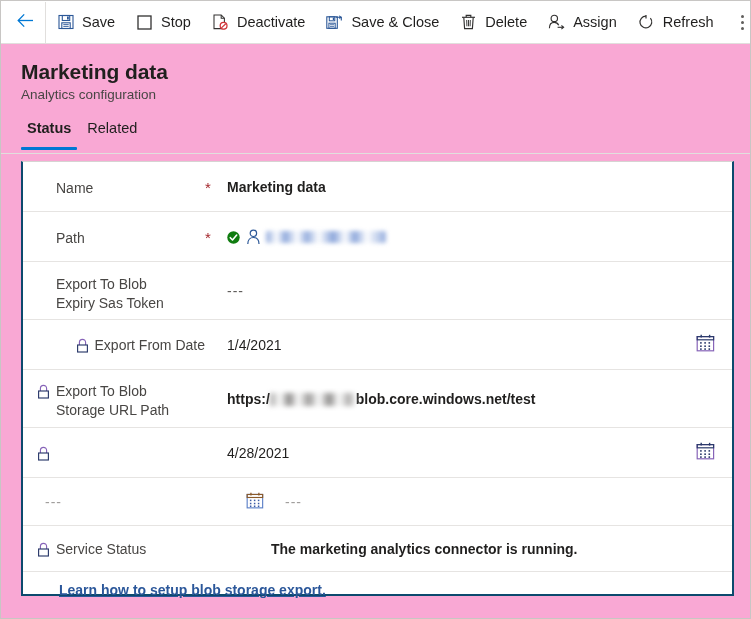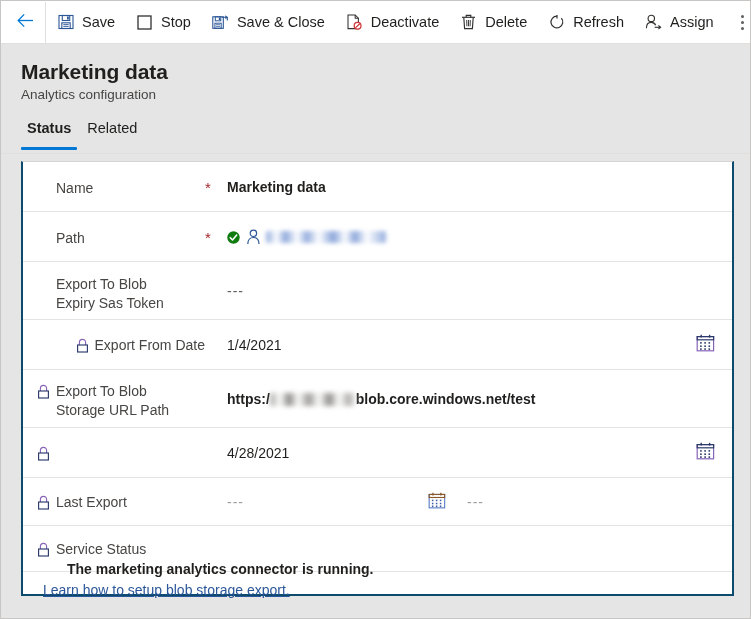--- a/index.html
+++ b/index.html
@@ -9,21 +9,21 @@
   }
   body {
     font-family: "Liberation Sans", sans-serif;
     -webkit-font-smoothing: antialiased;
   }
   #app {
     position: relative;
     width: 751px;
     height: 619px;
     box-sizing: border-box;
-    background: #e5e5e5;
+    background: #f9a8d4;
     border: 1px solid #c8c6c4;
     overflow: hidden;
   }
 
   
   .commandbar {
     position: relative;
     height: 43px;
     display: flex;
     align-items: center;
@@ -247,21 +247,22 @@
     width: 34px;
     cursor: pointer;
   }
 
   .footer-link-wrap {
     position: absolute;
     left: 20px;
     top: 580px;
     width: 612px;
     box-sizing: border-box;
-    padding-left: 22px;
+    padding-left: 38px;
+    font-weight: bold;
   }
   .footer-link {
     font-size: 14px;
     color: #2b579a;
     text-decoration: underline;
     cursor: pointer;
   }
 </style>
 </head>
 <body>
@@ -295,84 +296,84 @@
       <span class="cmd-label">Save</span>
     </div>
 
     <div class="cmd-btn">
       <span class="ic">
         <svg width="15" height="15" viewBox="0 0 15 15">
           <rect x="1" y="1" width="13" height="13" fill="none" stroke="#323130" stroke-width="1.3"></rect>
         </svg>
       </span>
       <span class="cmd-label">Stop</span>
+    </div>
+
+    <div class="cmd-btn">
+      <span class="ic">
+        <svg width="16" height="16" viewBox="0 0 16 16">
+          <path d="M2 1 L9.2 1 L12.4 4.2 L12.4 14.6 L2 14.6 Z" fill="none" stroke="#323130" stroke-width="1.05"></path>
+          <path d="M9.2 1 L9.2 4.2 L12.4 4.2" fill="none" stroke="#323130" stroke-width="1.05"></path>
+          <circle cx="11.6" cy="11.8" r="3.4" fill="#ffffff" stroke="#d13438" stroke-width="1.25"></circle>
+          <line x1="9.4" y1="13.9" x2="13.8" y2="9.7" stroke="#d13438" stroke-width="1.25"></line>
+        </svg>
+      </span>
+      <span class="cmd-label">Deactivate</span>
     </div>
 
     <div class="cmd-btn">
       <span class="ic">
         <svg width="17" height="16" viewBox="0 0 17 16">
           <rect x="0.8" y="2.8" width="10.5" height="11.5" fill="none" stroke="#2b5797" stroke-width="1.1"></rect>
           <rect x="3.3" y="2.8" width="5.5" height="4" fill="none" stroke="#2b5797" stroke-width="1"></rect>
           <rect x="6.8" y="3.6" width="1.4" height="2.4" fill="#2b5797"></rect>
           <rect x="2.9" y="9.2" width="6.3" height="5.1" fill="none" stroke="#2b5797" stroke-width="1"></rect>
           <line x1="4" y1="10.7" x2="8.1" y2="10.7" stroke="#2b5797" stroke-width="0.8"></line>
           <line x1="4" y1="12.4" x2="8.1" y2="12.4" stroke="#2b5797" stroke-width="0.8"></line>
           <path d="M9.8 3.2 L15.3 3.2 L15.3 6.4" fill="none" stroke="#2b5797" stroke-width="1.1"></path>
           <path d="M13.3 1.2 L15.8 3.2 L13.3 5.2 Z" fill="#2b5797"></path>
         </svg>
       </span>
       <span class="cmd-label">Save &amp; Close</span>
     </div>
 
     <div class="cmd-btn">
       <span class="ic">
-        <svg width="16" height="16" viewBox="0 0 16 16">
-          <path d="M2 1 L9.2 1 L12.4 4.2 L12.4 14.6 L2 14.6 Z" fill="none" stroke="#323130" stroke-width="1.05"></path>
-          <path d="M9.2 1 L9.2 4.2 L12.4 4.2" fill="none" stroke="#323130" stroke-width="1.05"></path>
-          <circle cx="11.6" cy="11.8" r="3.4" fill="#ffffff" stroke="#d13438" stroke-width="1.25"></circle>
-          <line x1="9.4" y1="13.9" x2="13.8" y2="9.7" stroke="#d13438" stroke-width="1.25"></line>
-        </svg>
-      </span>
-      <span class="cmd-label">Deactivate</span>
-    </div>
-
-    <div class="cmd-btn">
-      <span class="ic">
         <svg width="15" height="16" viewBox="0 0 15 16">
           <line x1="1" y1="3.3" x2="14" y2="3.3" stroke="#323130" stroke-width="1.15"></line>
           <path d="M5.2 3.3 L5.2 1.4 L9.8 1.4 L9.8 3.3" fill="none" stroke="#323130" stroke-width="1.15"></path>
           <path d="M2.8 3.5 L3.6 14.6 L11.4 14.6 L12.2 3.5" fill="none" stroke="#323130" stroke-width="1.15"></path>
           <line x1="5.7" y1="6" x2="5.9" y2="12.3" stroke="#323130" stroke-width="0.95"></line>
           <line x1="7.5" y1="6" x2="7.5" y2="12.3" stroke="#323130" stroke-width="0.95"></line>
           <line x1="9.3" y1="6" x2="9.1" y2="12.3" stroke="#323130" stroke-width="0.95"></line>
         </svg>
       </span>
       <span class="cmd-label">Delete</span>
     </div>
 
     <div class="cmd-btn">
       <span class="ic">
-        <svg width="16" height="16" viewBox="0 0 16 16">
-          <path d="M12.4 4.2 A 5.9 5.9 0 1 1 8 2.1" fill="none" stroke="#323130" stroke-width="1.2"></path>
-          <line x1="8" y1="0.9" x2="8" y2="4.6" stroke="#323130" stroke-width="1.2"></line>
-        </svg>
-      </span>
-      <span class="cmd-label">Refresh</span>
-    </div>
-
-    <div class="cmd-btn">
-      <span class="ic">
         <svg width="17" height="16" viewBox="0 0 17 16">
           <circle cx="6.3" cy="4.4" r="3.2" fill="none" stroke="#323130" stroke-width="1.15"></circle>
           <path d="M1.4 14.2 C1.4 10.3 3.6 8.3 6.3 8.3 C8.2 8.3 9.9 9.3 10.7 11.2" fill="none" stroke="#323130" stroke-width="1.15"></path>
           <line x1="9.6" y1="13.3" x2="15.4" y2="13.3" stroke="#323130" stroke-width="1.1"></line>
           <path d="M13.4 11.5 L15.6 13.3 L13.4 15.1" fill="none" stroke="#323130" stroke-width="1.1"></path>
         </svg>
       </span>
       <span class="cmd-label">Assign</span>
+    </div>
+
+    <div class="cmd-btn">
+      <span class="ic">
+        <svg width="16" height="16" viewBox="0 0 16 16">
+          <path d="M12.4 4.2 A 5.9 5.9 0 1 1 8 2.1" fill="none" stroke="#323130" stroke-width="1.2"></path>
+          <line x1="8" y1="0.9" x2="8" y2="4.6" stroke="#323130" stroke-width="1.2"></line>
+        </svg>
+      </span>
+      <span class="cmd-label">Refresh</span>
     </div>
 
     <div class="cmd-overflow">
       <span class="dots">
         <i></i>
           <i></i>
           <i></i>
       </span>
     </div>
   </div>
@@ -517,29 +518,20 @@
               <rect x="4.1" y="14.3" width="1.6" height="1.6"></rect>
                 <rect x="8.3" y="14.3" width="1.6" height="1.6"></rect>
                 <rect x="12.5" y="14.3" width="1.6" height="1.6"></rect>
             </g>
           </svg>
         </span>
       </div>
     </div>
 
     <div class="frow" style="height:48px;">
-      <div class="flabel" style="padding-top:15px;">
-        <span class="lock">
-          <svg width="13" height="15" viewBox="0 0 13 15">
-            <path d="M3.4 7 L3.4 4.4 A 3.1 3.1 0 0 1 9.6 4.4 L9.6 7" fill="none" stroke="#8764b8" stroke-width="1.15"></path>
-            <rect x="1.6" y="7" width="9.8" height="7" fill="none" stroke="#2b3a6b" stroke-width="1.15"></rect>
-          </svg>
-        </span>
-        <span>Last Export</span>
-      </div>
       <div class="req"></div>
       <div class="fval" style="height:48px;width:196px;flex:0 0 auto;">
         <span class="dashes grey">---</span>
       </div>
       <div class="cal-cell" style="height:48px;width:28px;">
         <span>
           <svg width="18" height="17" viewBox="0 0 19 18">
             <rect x="1.2" y="2.6" width="16.4" height="14.2" fill="none" stroke="#5b7fc7" stroke-width="1.2"></rect>
             <rect x="1.2" y="2.6" width="16.4" height="3.2" fill="none" stroke="#8a5a2b" stroke-width="1.2"></rect>
             <line x1="5.2" y1="0.8" x2="5.2" y2="3.6" stroke="#8a5a2b" stroke-width="1.4"></line>
@@ -556,21 +548,21 @@
                 <rect x="12.5" y="14.3" width="1.6" height="1.6"></rect>
             </g>
           </svg>
         </span>
       </div>
       <div class="fval" style="height:48px;padding-left:16px;">
         <span class="dashes grey">---</span>
       </div>
     </div>
 
-    <div class="frow last" style="height:45px;border-bottom:none;flex-direction:column;">
+    <div class="frow last" style="height:45px;border-bottom:none;">
       <div class="flabel" style="padding-top:14px;">
         <span class="lock">
           <svg width="13" height="15" viewBox="0 0 13 15">
             <path d="M3.4 7 L3.4 4.4 A 3.1 3.1 0 0 1 9.6 4.4 L9.6 7" fill="none" stroke="#8764b8" stroke-width="1.15"></path>
             <rect x="1.6" y="7" width="9.8" height="7" fill="none" stroke="#2b3a6b" stroke-width="1.15"></rect>
           </svg>
         </span>
         <span>Service Status</span>
       </div>
       <div class="req"></div>

